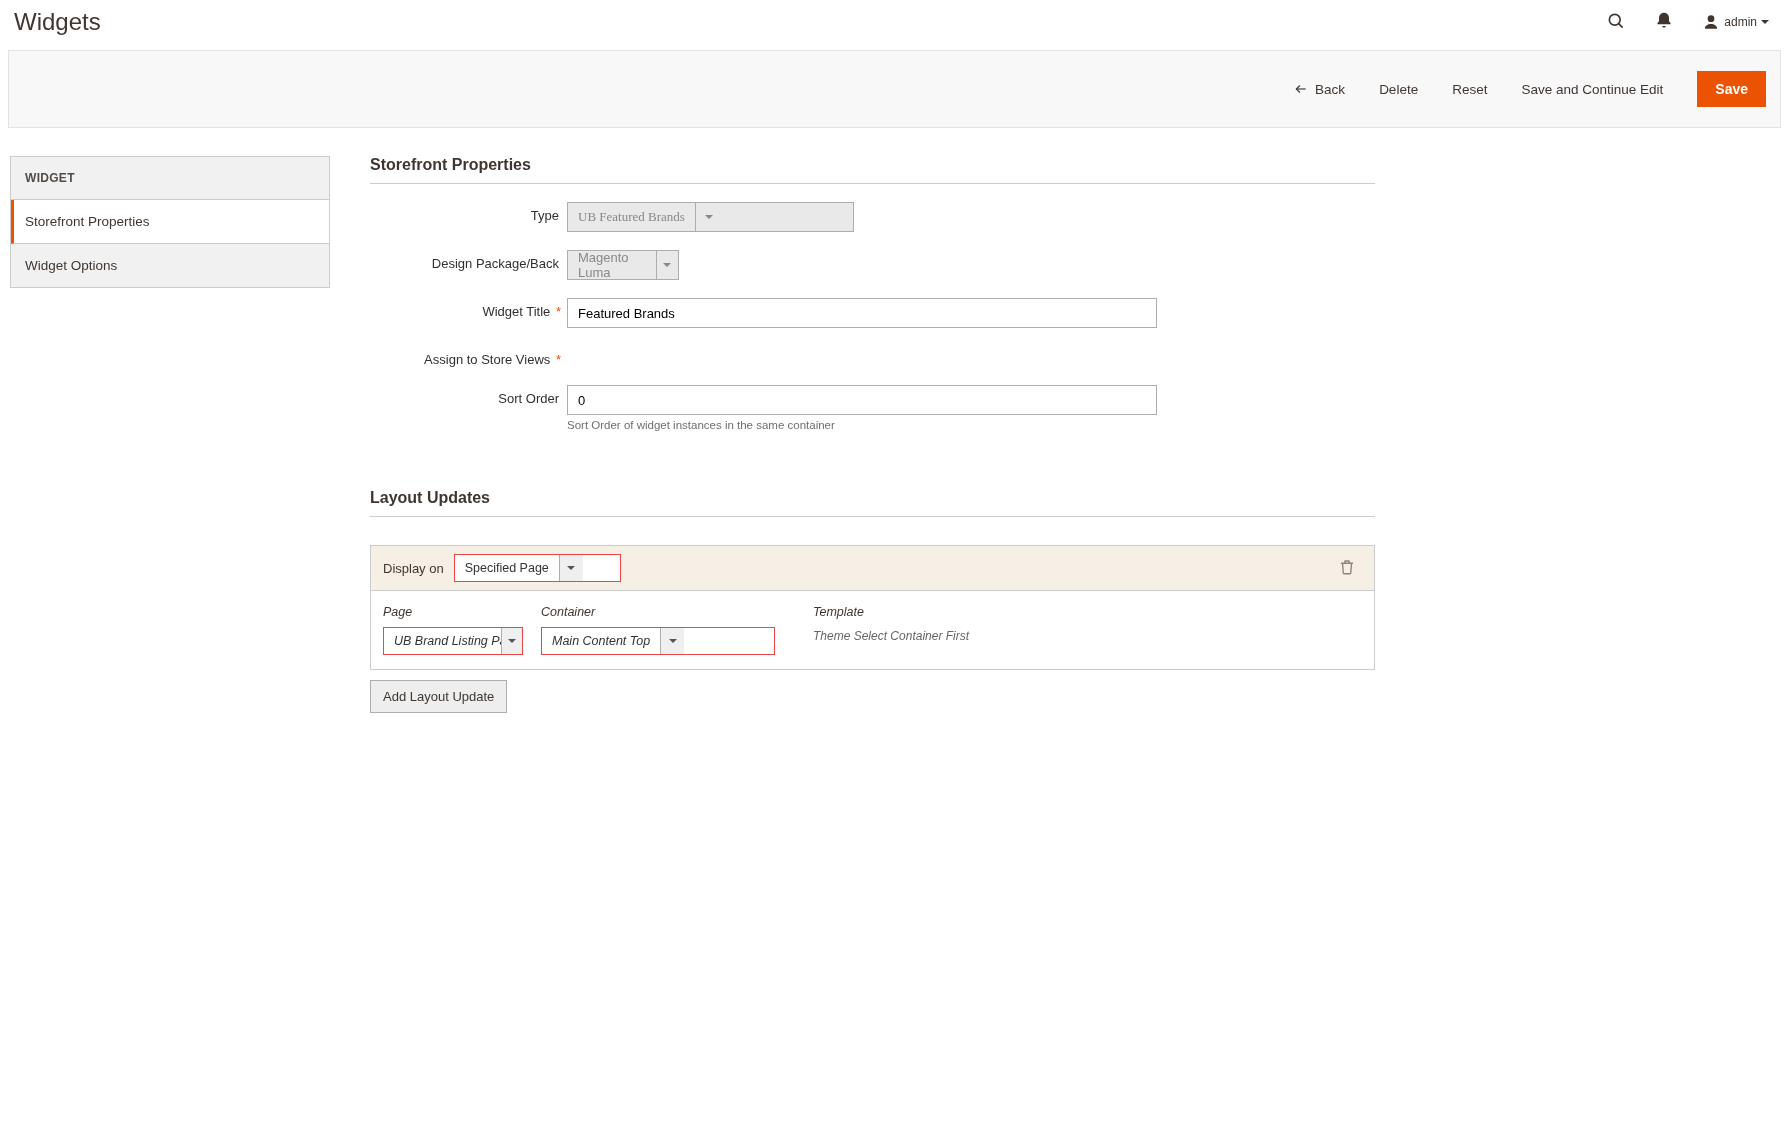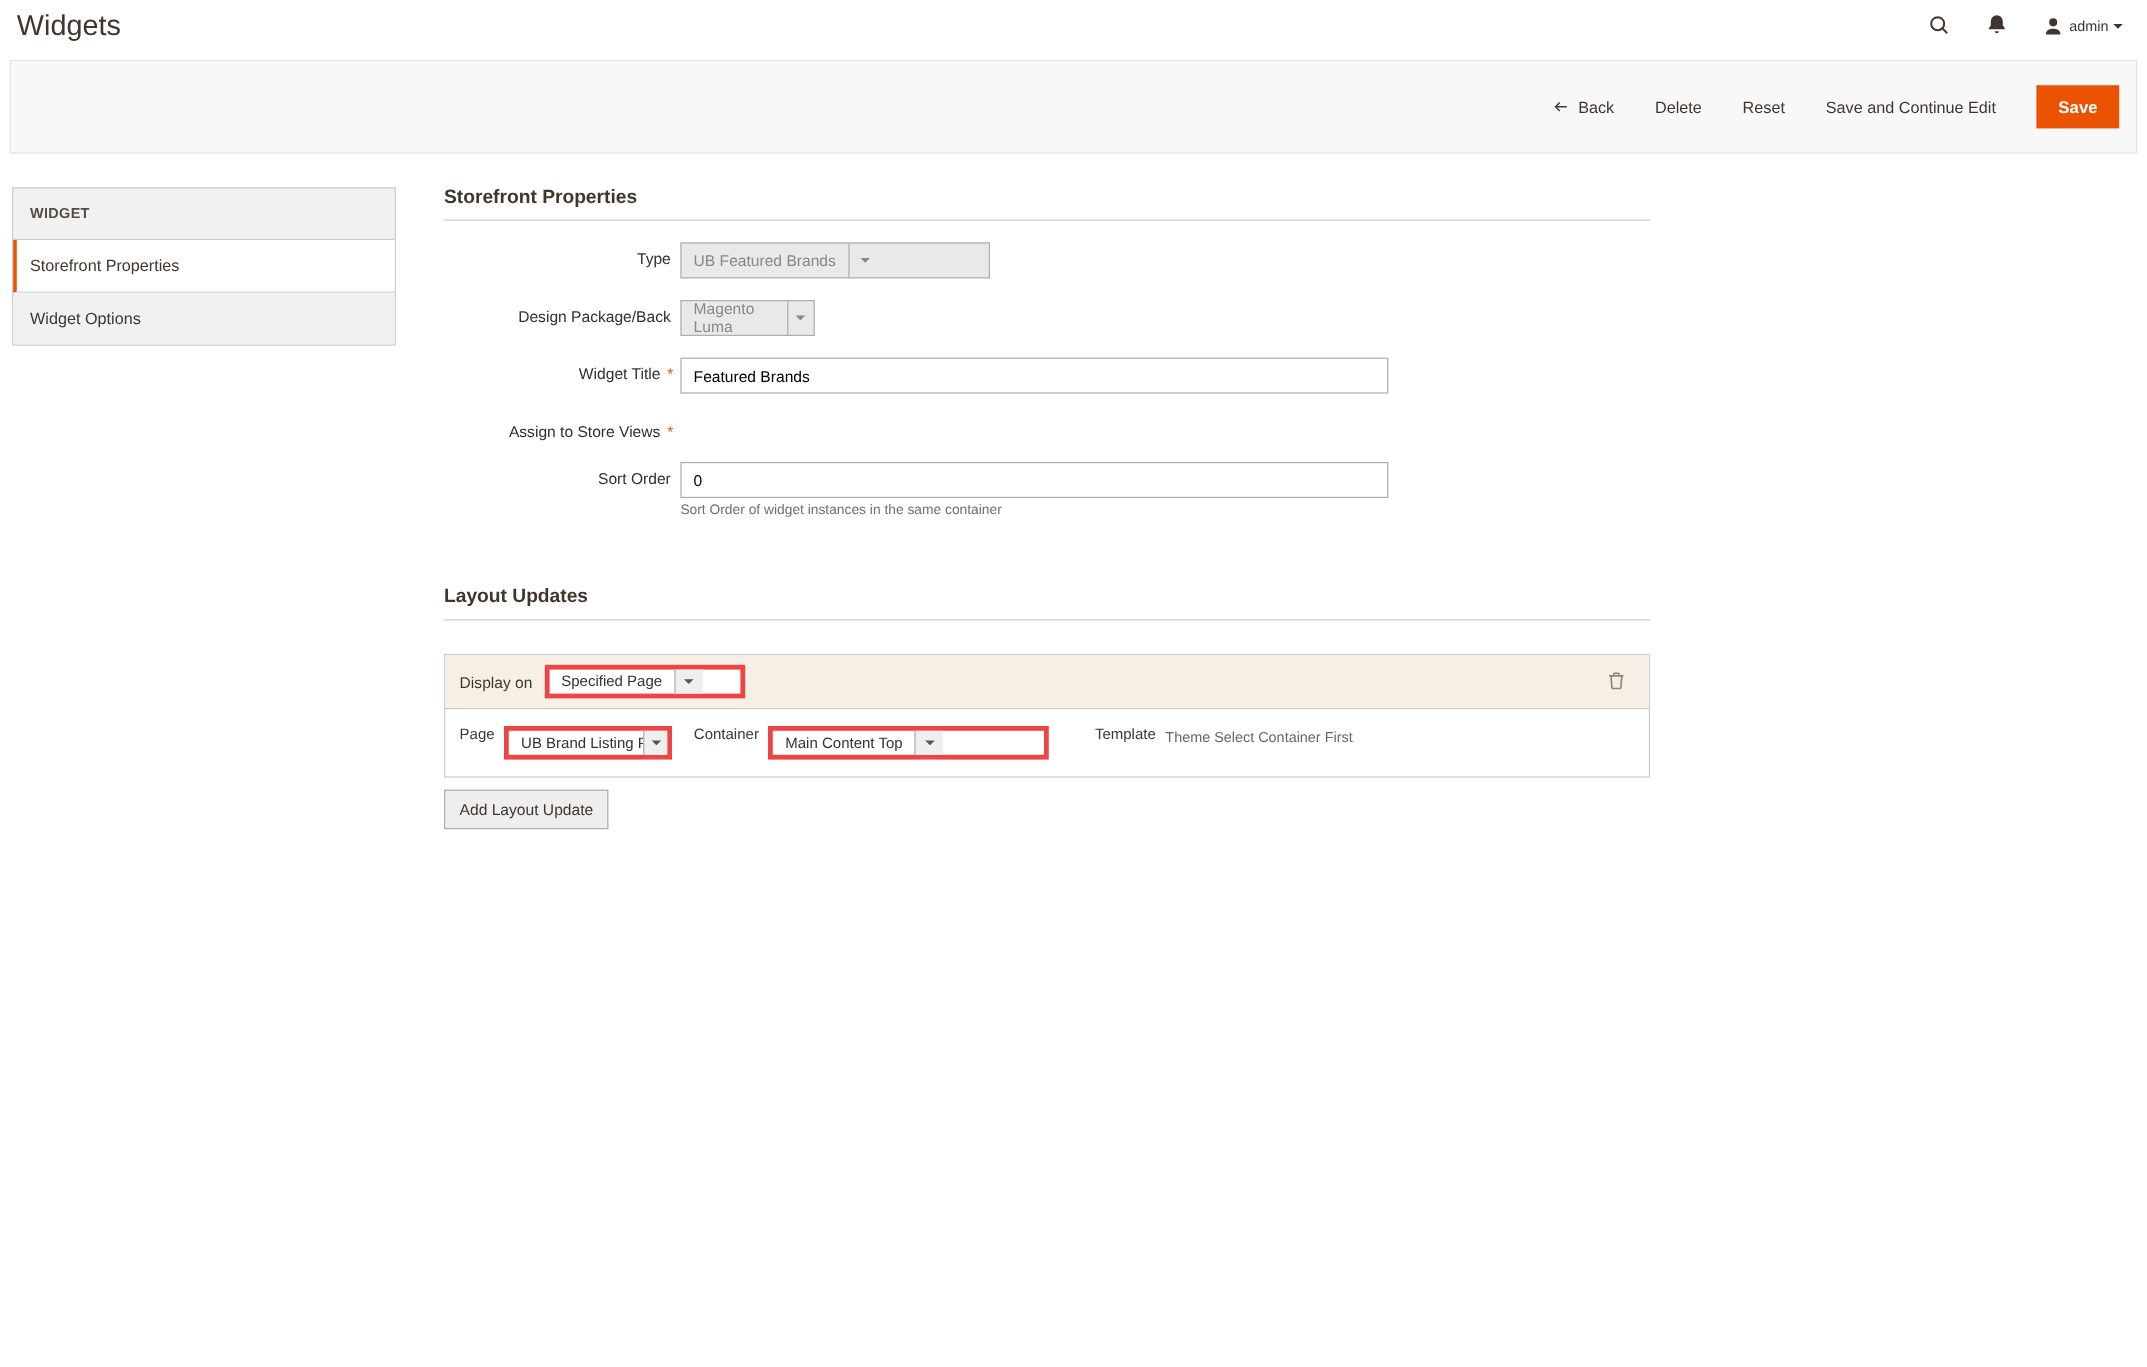--- a/index.html
+++ b/index.html
@@ -32,48 +32,48 @@
 
 .form-row { display: flex; align-items: flex-start; margin-bottom: 18px; }
 .form-label { width: 197px; text-align: right; padding-right: 8px; padding-top: 6px; font-size: 13px; color: #303030; position: relative; flex: none; }
 .form-label .req { color: #eb5202; position: relative; left: 2px; }
 .form-control { flex: 1; }
 
 .select-readonly { display: inline-flex; align-items: stretch; border: 1px solid #adadad; background: #e9e9e9; color: #888; height: 30px; }
 .select-readonly .txt { padding: 0 10px; display: flex; align-items: center; font-size: 13px; }
 .select-readonly .arr { width: 28px; border-left: 1px solid #adadad; display: flex; align-items: center; justify-content: center; }
 .select-readonly .arr .tri { width: 0; height: 0; border-left: 4px solid transparent; border-right: 4px solid transparent; border-top: 4px solid #888; }
-.select-readonly.w1 { width: 258px; }
+.select-readonly.w1 { width: 287px; font-family: Liberation Serif, serif; }
 .select-readonly.w2 { width: 112px; }
 
 .text-input { width: 590px; height: 30px; border: 1px solid #adadad; padding: 0 10px; font-size: 13px; }
 
 .store-views-wrap { display: flex; align-items: flex-start; gap: 22px; }
 .store-views { border: 1px solid #adadad; width: 150px; height: 227px; overflow: auto; resize: both; font-size: 12.5px; padding: 0; }
 .sv-item { padding: 6px 8px; cursor: pointer; }
 .sv-item.selected { background: #d9d9d9; }
 .sv-item.bold { font-weight: 700; padding-left: 13px; }
 .sv-item.bold2 { font-weight: 700; padding-left: 24px; }
 .sv-item.sub { padding-left: 38px; color: #666; }
 .help-icon { width: 18px; height: 18px; background: #514943; border-radius: 50%; color: #fff; display: flex; align-items: center; justify-content: center; font-weight: 700; font-size: 11px; cursor: pointer; margin-top: 4px; }
 
 .hint { color: #6f6f6f; font-size: 11.5px; margin-top: 4px; }
 
 .layout-box { border: 1px solid #ccc; margin-top: 28px; }
 .layout-head { background: #f5efe6; border-bottom: 1px solid #ccc; padding: 8px 12px; display: flex; align-items: center; justify-content: space-between; }
 .layout-head-left { display: flex; align-items: center; gap: 10px; }
 .layout-head-label { font-size: 13px; color: #41362f; }
-.select-normal { display: inline-flex; align-items: stretch; border: 4px solid #ef4444; background: #fff; height: 28px; cursor: pointer; }
+.select-normal { display: inline-flex; align-items: stretch; border: 1px solid #ef4444; background: #fff; height: 28px; cursor: pointer; }
 .select-normal .txt { padding: 0 10px; display: flex; align-items: center; font-size: 12.5px; }
 .select-normal .arr { width: 24px; border-left: 1px solid #adadad; display: flex; align-items: center; justify-content: center; background: #efefef; }
 .select-normal .arr .tri { width: 0; height: 0; border-left: 4px solid transparent; border-right: 4px solid transparent; border-top: 4px solid #555; }
 .trash-icon { width: 18px; height: 18px; color: #8a837e; cursor: pointer; margin-right: 6px; }
 
 .layout-body { padding: 14px 12px; display: flex; gap: 18px; }
-.layout-col { display: flex; flex-direction: row; gap: 8px; }
+.layout-col { display: flex; flex-direction: column; gap: 8px; font-style: italic; }
 .layout-col .lbl { font-size: 12.5px; color: #41362f; }
 .select-normal.wsmall { width: 140px; }
 .select-normal.wmed { width: 234px; }
 .layout-col.tmpl { padding-top: 0; }
 .layout-col.tmpl .val { font-size: 12px; color: #666; padding-top: 2px; }
 .btn-secondary { border: 1px solid #adadad; background: #eee; padding: 8px 12px; font-size: 13px; color: #41362f; cursor: pointer; margin-top: 10px; }
 </style>
 </head>
 <body>
 

